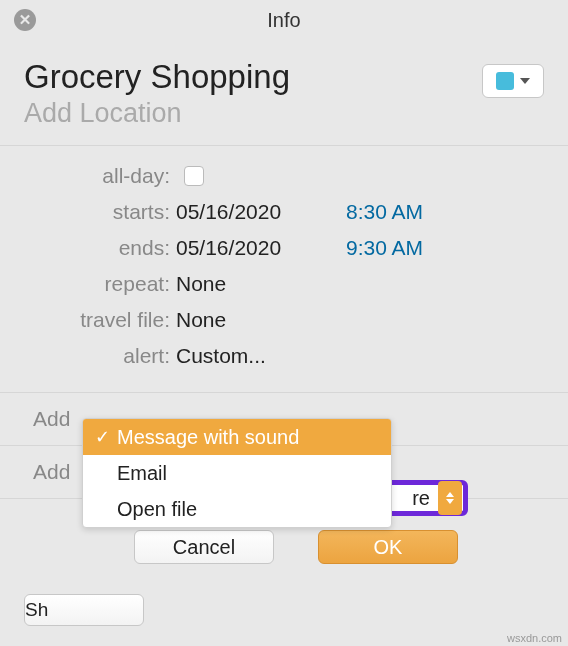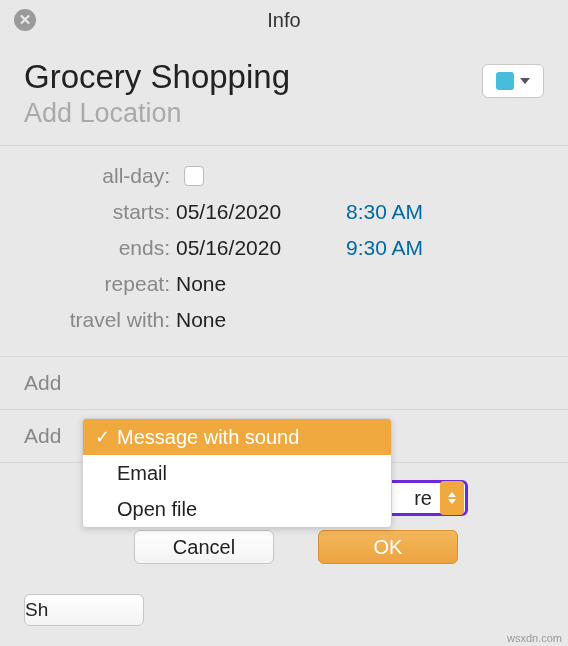--- a/index.html
+++ b/index.html
@@ -92,21 +92,21 @@
     .val { color: #222; }
     .checkbox {
       width: 20px; height: 20px;
       border: 1px solid #bbb;
       border-radius: 4px;
       background: #fff;
       margin-left: 8px;
       cursor: pointer;
     }
     .section-row {
-      padding: 14px 24px;
+      padding: 14px 33px;
       font-size: 21px;
       color: #888;
     }
     .bottom-controls {
       position: absolute;
       left: 0; right: 0;
       bottom: 20px;
       padding: 0 24px;
     }
     .show-btn {
@@ -145,21 +145,21 @@
     .popup-item.selected { background: #f0a93f; color: #fff; }
     .popup-item:not(.selected) .check { color: transparent; }
 
     .more-btn {
       position: absolute;
       left: 360px;
       top: 480px;
       height: 36px;
       width: 108px;
       background: #fff;
-      border: 3px solid #6d28d9;
+      border: 5px solid #6d28d9;
       border-radius: 6px;
       display: flex;
       align-items: center;
       z-index: 40;
     }
     .more-text { flex: 1; text-align: right; padding-right: 8px; font-size: 20px; }
     .stepper {
       width: 24px; height: 34px;
       background: #f0a93f;
       border-radius: 4px;
@@ -245,22 +245,26 @@
   <div class="row">
     <div class="label">ends:</div>
     <div class="val-date">05/16/2020</div>
     <div class="val-time">9:30 AM</div>
   </div>
   <div class="row">
     <div class="label">repeat:</div>
     <div class="val">None</div>
   </div>
   <div class="row">
-    <div class="label">travel with:</div>
+    <div class="label">travel file:</div>
     <div class="val">None</div>
+  </div>
+  <div class="row">
+    <div class="label">alert:</div>
+    <div class="val">Custom...</div>
   </div>
 </div>
 
 <div class="divider"></div>
 <div class="section-row">Add</div>
 <div class="divider"></div>
 <div class="section-row">Add</div>
 <div class="divider"></div>
 
 <div class="popup">

